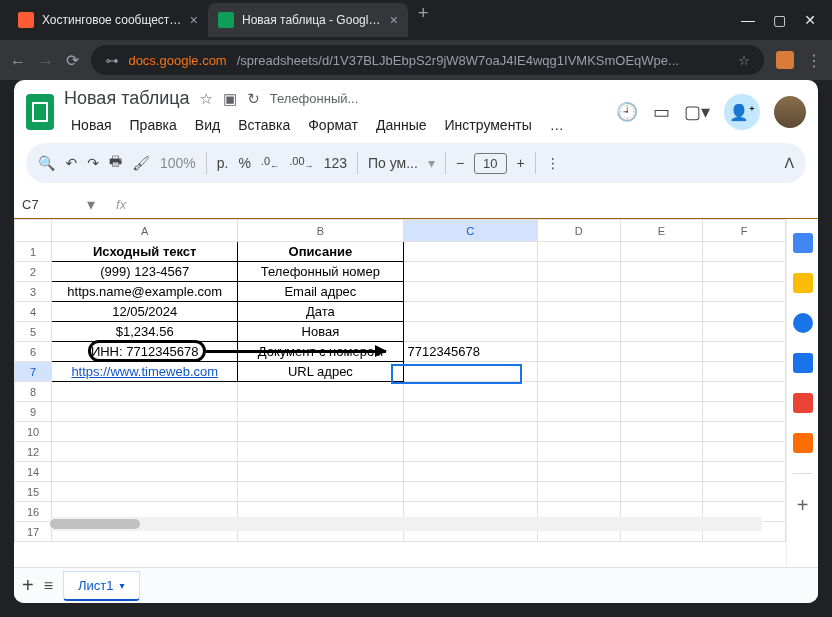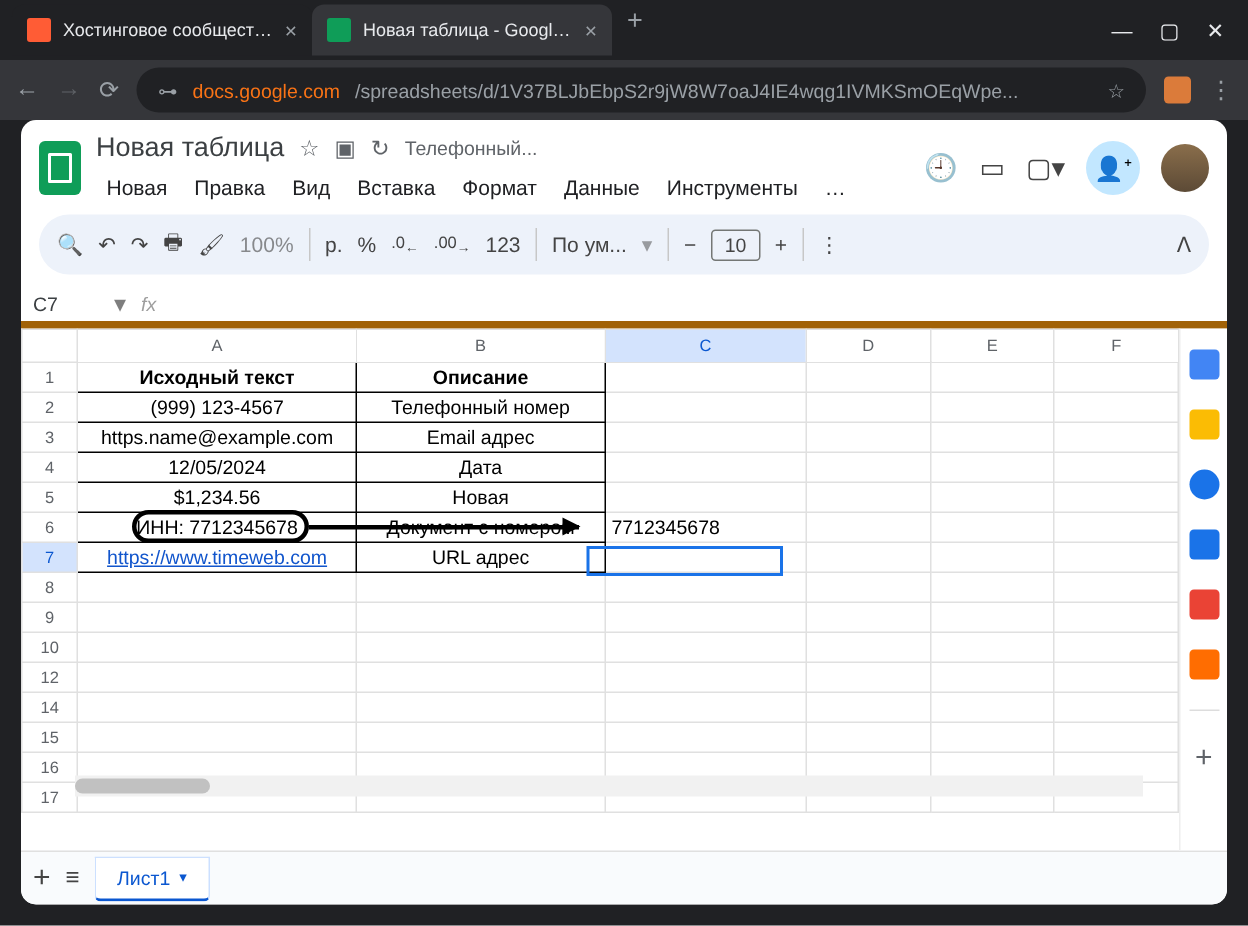--- a/index.html
+++ b/index.html
@@ -38,21 +38,21 @@
 .right-actions { display: flex; align-items: center; gap: 14px; margin-top: 6px; }
 .action-btn { color: #444; font-size: 18px; cursor: pointer; }
 .share-btn { width: 36px; height: 36px; background: #c2e7ff; border-radius: 50%; display: flex; align-items: center; justify-content: center; font-size: 16px; cursor: pointer; }
 .avatar { width: 32px; height: 32px; border-radius: 50%; background: linear-gradient(#8a6e4b,#5c4a36); }
 
 .toolbar { height: 40px; margin: 6px 12px 0; background: #edf2fa; border-radius: 20px; display: flex; align-items: center; padding: 0 12px; gap: 10px; color: #444; font-size: 14px; }
 .tb-sep { width: 1px; height: 22px; background: #c7c7c7; }
 .tb-btn { cursor: pointer; }
 .zoom-box { border: 1px solid #747775; border-radius: 3px; padding: 2px 8px; font-size: 13px; display: flex; align-items: center; gap: 4px; }
 
-.formula-bar { display: flex; align-items: center; height: 28px; border-bottom: 5px solid #a16207; padding: 0 8px; margin-top: 8px; }
+.formula-bar { display: flex; align-items: center; height: 28px; border-bottom: 1px solid #a16207; padding: 0 8px; margin-top: 8px; gap: 11px; }
 .namebox { width: 54px; font-size: 13px; color: #3c4043; }
 .fx { font-style: italic; color: #9e9e9e; font-size: 13px; margin: 0 10px; }
 
 .grid-wrap { flex: 1; display: flex; overflow: hidden; position: relative; }
 .grid { flex: 1; overflow: auto; }
 table { border-collapse: collapse; width: 100%; }
 th.colhead { background: #fff; border: 1px solid #e0e0e0; font-size: 11px; color: #5f6368; font-weight: normal; height: 22px; text-align: center; position: sticky; top: 0; }
 th.rowhead { background: #fff; border: 1px solid #e0e0e0; font-size: 11px; color: #5f6368; font-weight: normal; width: 36px; text-align: center; }
 th.corner { background: #fff; border: 1px solid #e0e0e0; width: 36px; }
 td { border: 1px solid #e0e0e0; height: 20px; font-size: 13px; padding: 0 4px; background: #fff; }

